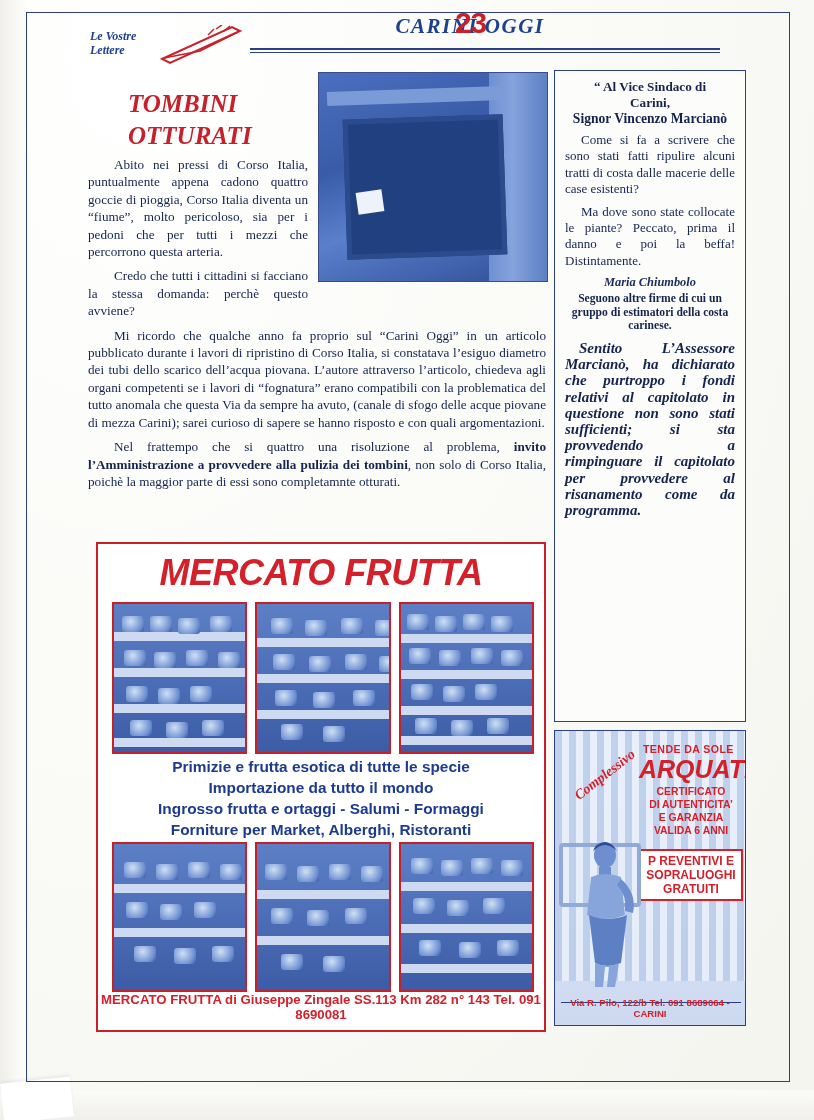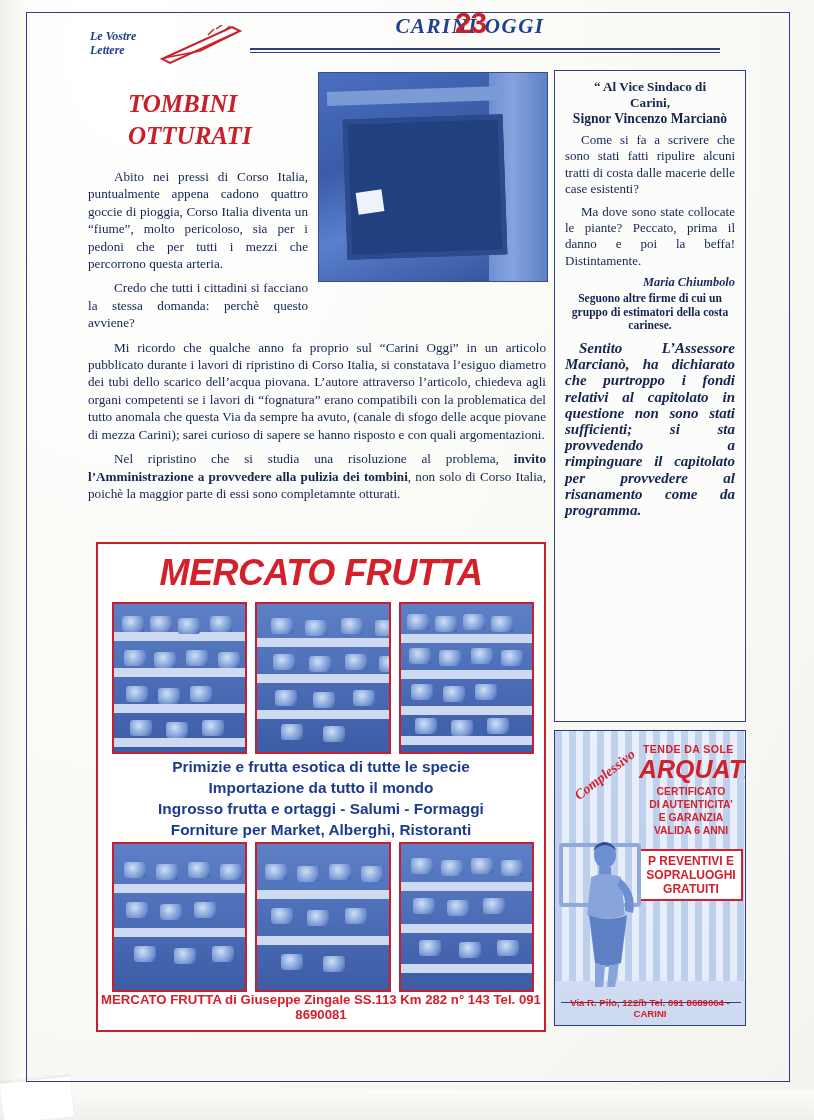--- a/index.html
+++ b/index.html
@@ -143,21 +143,21 @@
   .art-photo .paper {
     position: absolute; left: 38px; top: 118px; width: 26px; height: 22px;
     background: #eef2fb; transform: rotate(-8deg);
   }
   .art-photo .kerb {
     position: absolute; left: 8px; top: 16px; width: 176px; height: 14px;
     background: #7b9bd6; transform: rotate(-2deg);
   }
   .art-body {
     position: absolute;
-    left: 88px; top: 168px;
+    left: 88px; top: 156px;
     width: 458px;
     font-size: 13.2px;
     line-height: 17.4px;
     text-align: justify;
     color: #14244f;
   }
   .art-body p { margin: 0 0 7px 0; text-indent: 26px; }
   .art-body .p-first { width: 220px; }
   .art-body b { font-weight: bold; }
   .sig {
@@ -192,21 +192,21 @@
   .rb-body {
     margin-top: 5px;
     font-size: 13px;
     line-height: 16.4px;
     text-align: justify;
     color: #14244f;
   }
   .rb-body p { margin: 0 0 6px 0; text-indent: 16px; }
   .rb-author {
     margin-top: 4px;
-    text-align: right;
+    text-align: center;
     font-style: italic;
     font-weight: bold;
     font-size: 12.4px;
   }
   .rb-note {
     margin-top: 2px;
     font-size: 11.6px;
     line-height: 13.6px;
     text-align: center;
     font-weight: bold;
@@ -432,21 +432,21 @@
     <div class="kerb"></div>
     <div class="grate"></div>
     <div class="paper"></div>
   </div>
 
   <div class="art-body">
     <p class="p-first">Abito nei pressi di Corso Italia, puntualmente appena cadono quattro goccie di pioggia, Corso Italia diventa un “fiume”, molto pericoloso, sia per i pedoni che per tutti i mezzi che percorrono questa arteria.</p>
     <p class="p-first">Credo che tutti i cittadini si facciano la stessa domanda: perchè questo avviene?</p>
     <p>Mi ricordo che qualche anno fa proprio sul “Carini Oggi” in un articolo pubblicato durante i lavori di ripristino di Corso Italia, si constatava l’esiguo diametro dei tubi dello scarico dell’acqua piovana. L’autore attraverso l’articolo, chiedeva agli organi competenti se i lavori di “fognatura” erano compatibili con la problematica del tutto anomala che questa Via da sempre ha avuto, (canale di sfogo delle acque piovane di mezza Carini); sarei curioso di sapere se hanno risposto e con quali argomentazioni.</p>
     <p>
-      <span>Nel ripristino che si studia una risoluzione al problema, </span><b>invito l’Amministrazione a provvedere alla pulizia dei tombini</b><span>, non solo di Corso Italia, poichè la maggior parte di essi sono completamnte otturati.</span>
+      <span>Nel frattempo che si quattro una risoluzione al problema, </span><b>invito l’Amministrazione a provvedere alla pulizia dei tombini</b><span>, non solo di Corso Italia, poichè la maggior parte di essi sono completamnte otturati.</span>
     </p>
   </div>
 
   <div class="right-box">
     <div class="rb-head">
       <div>“ Al Vice Sindaco di</div>
       <div>Carini,</div>
       <div class="rb-h3">Signor Vincenzo Marcianò</div>
     </div>
     <div class="rb-body">

